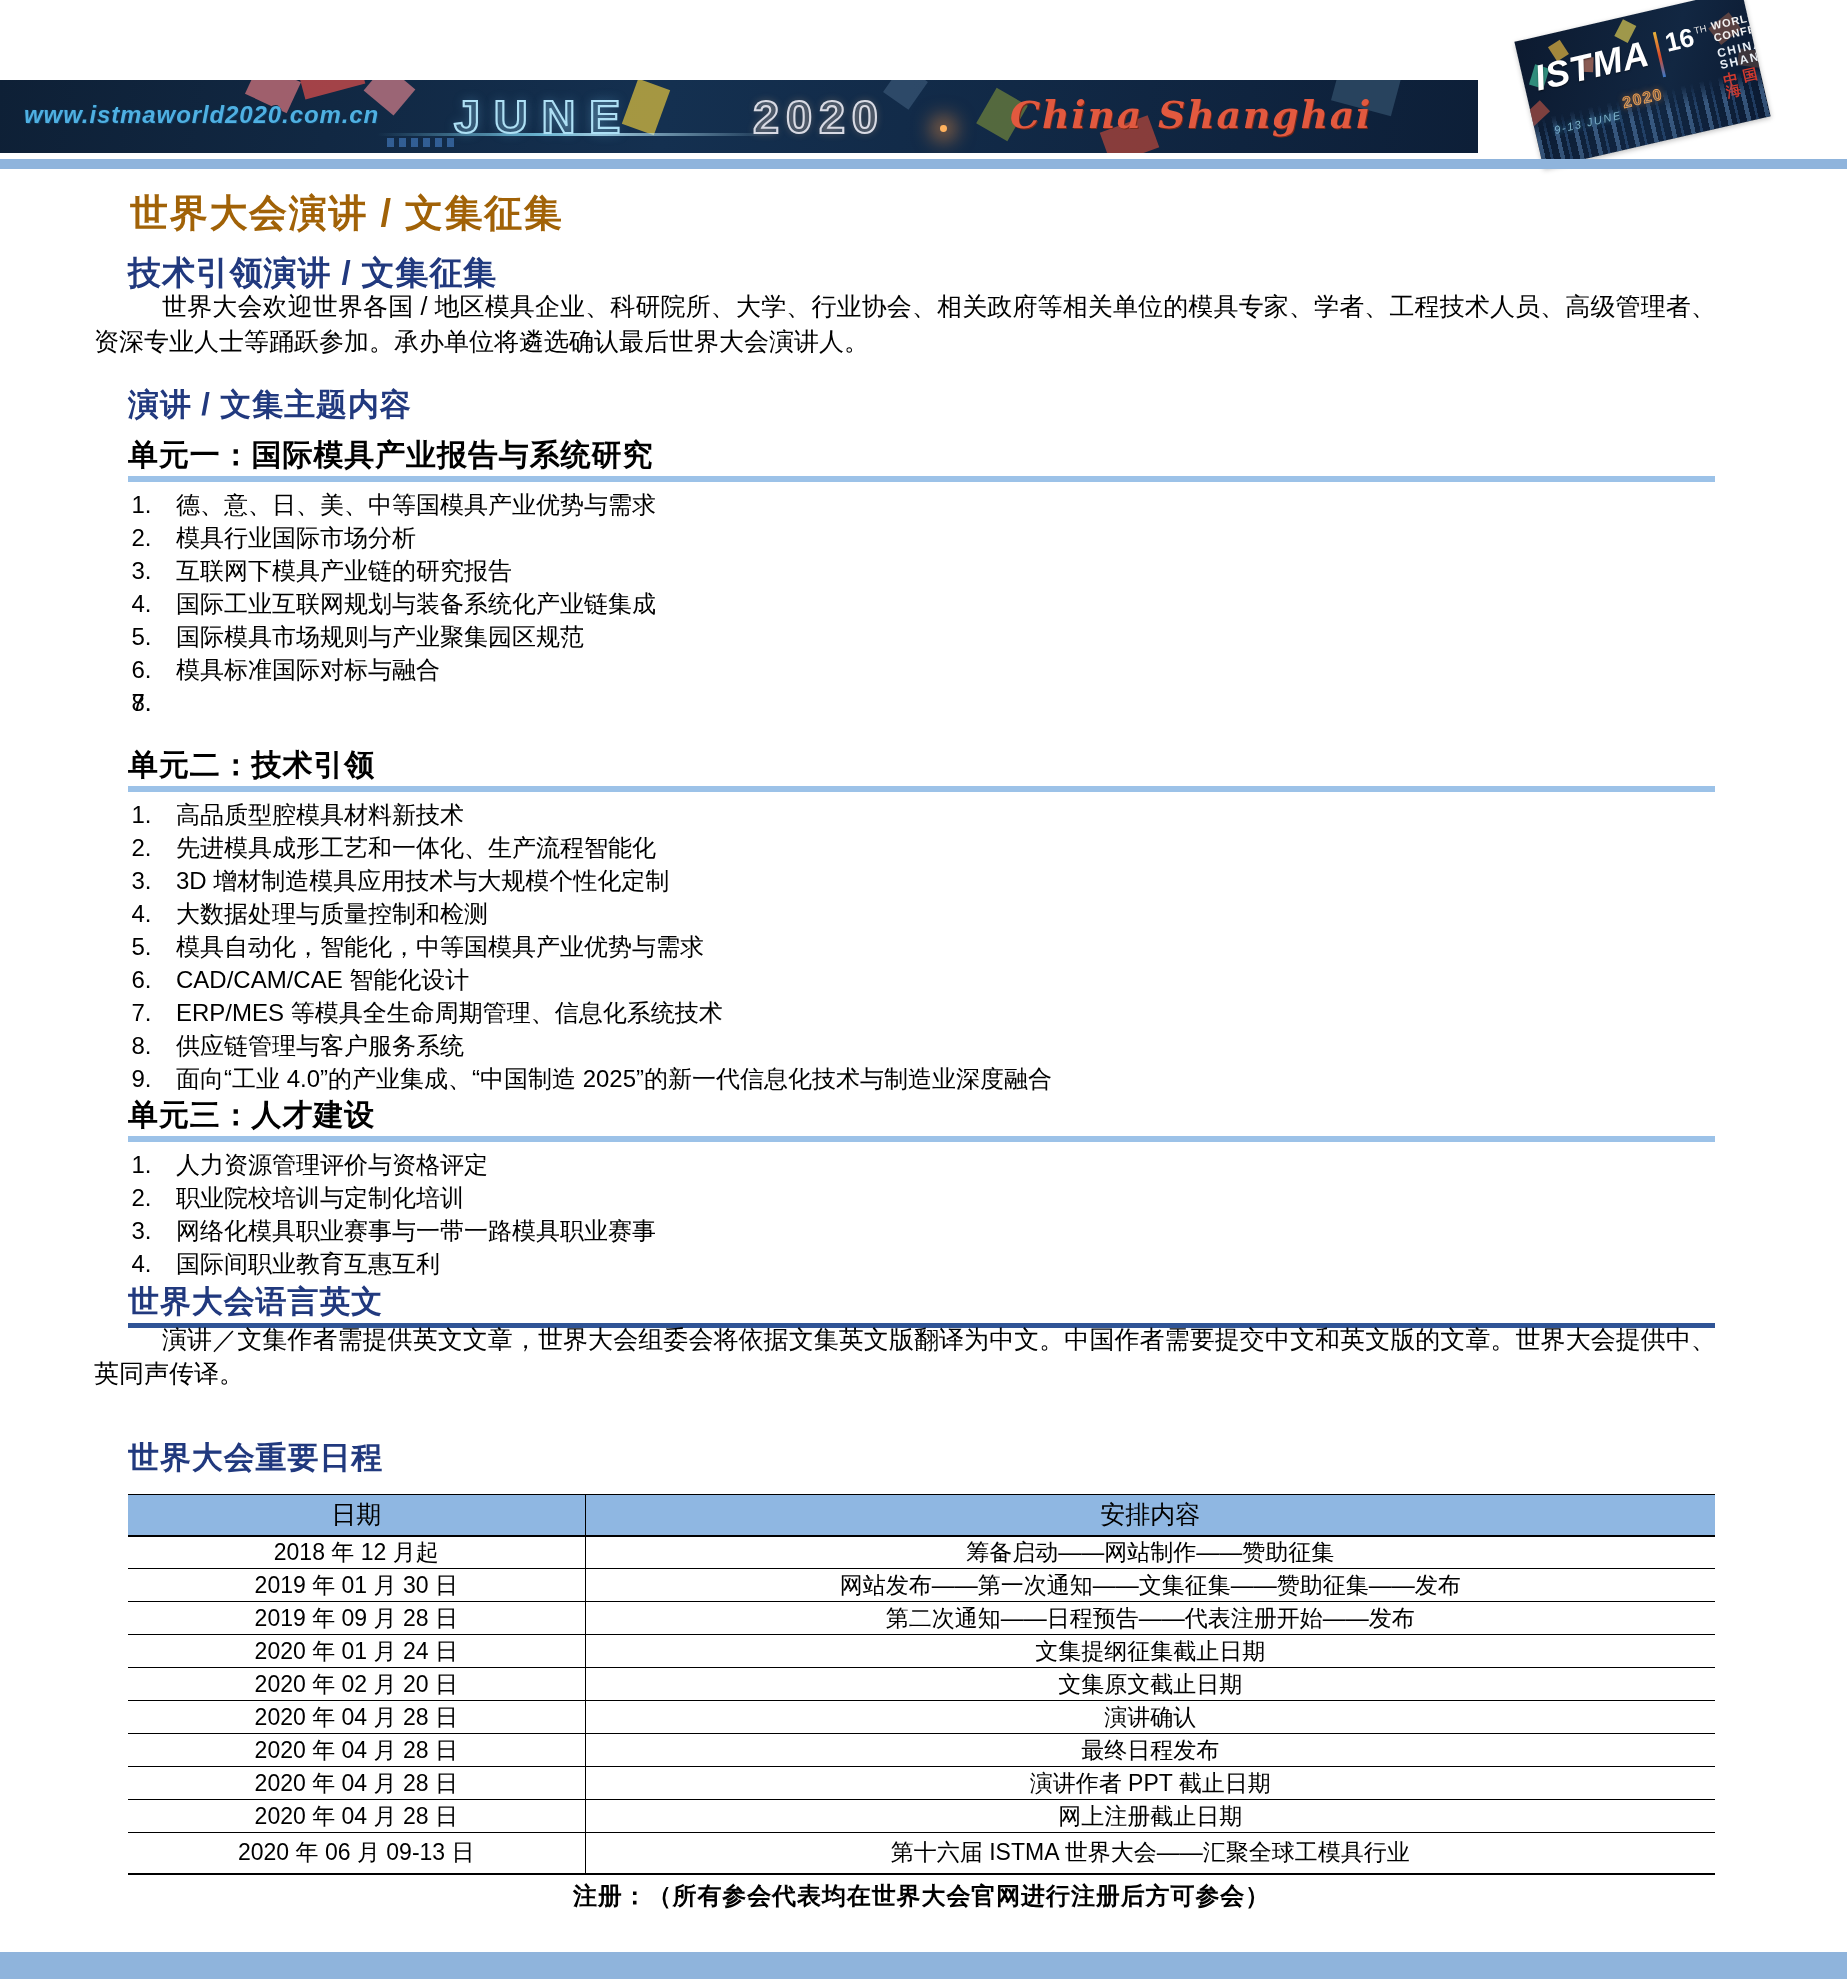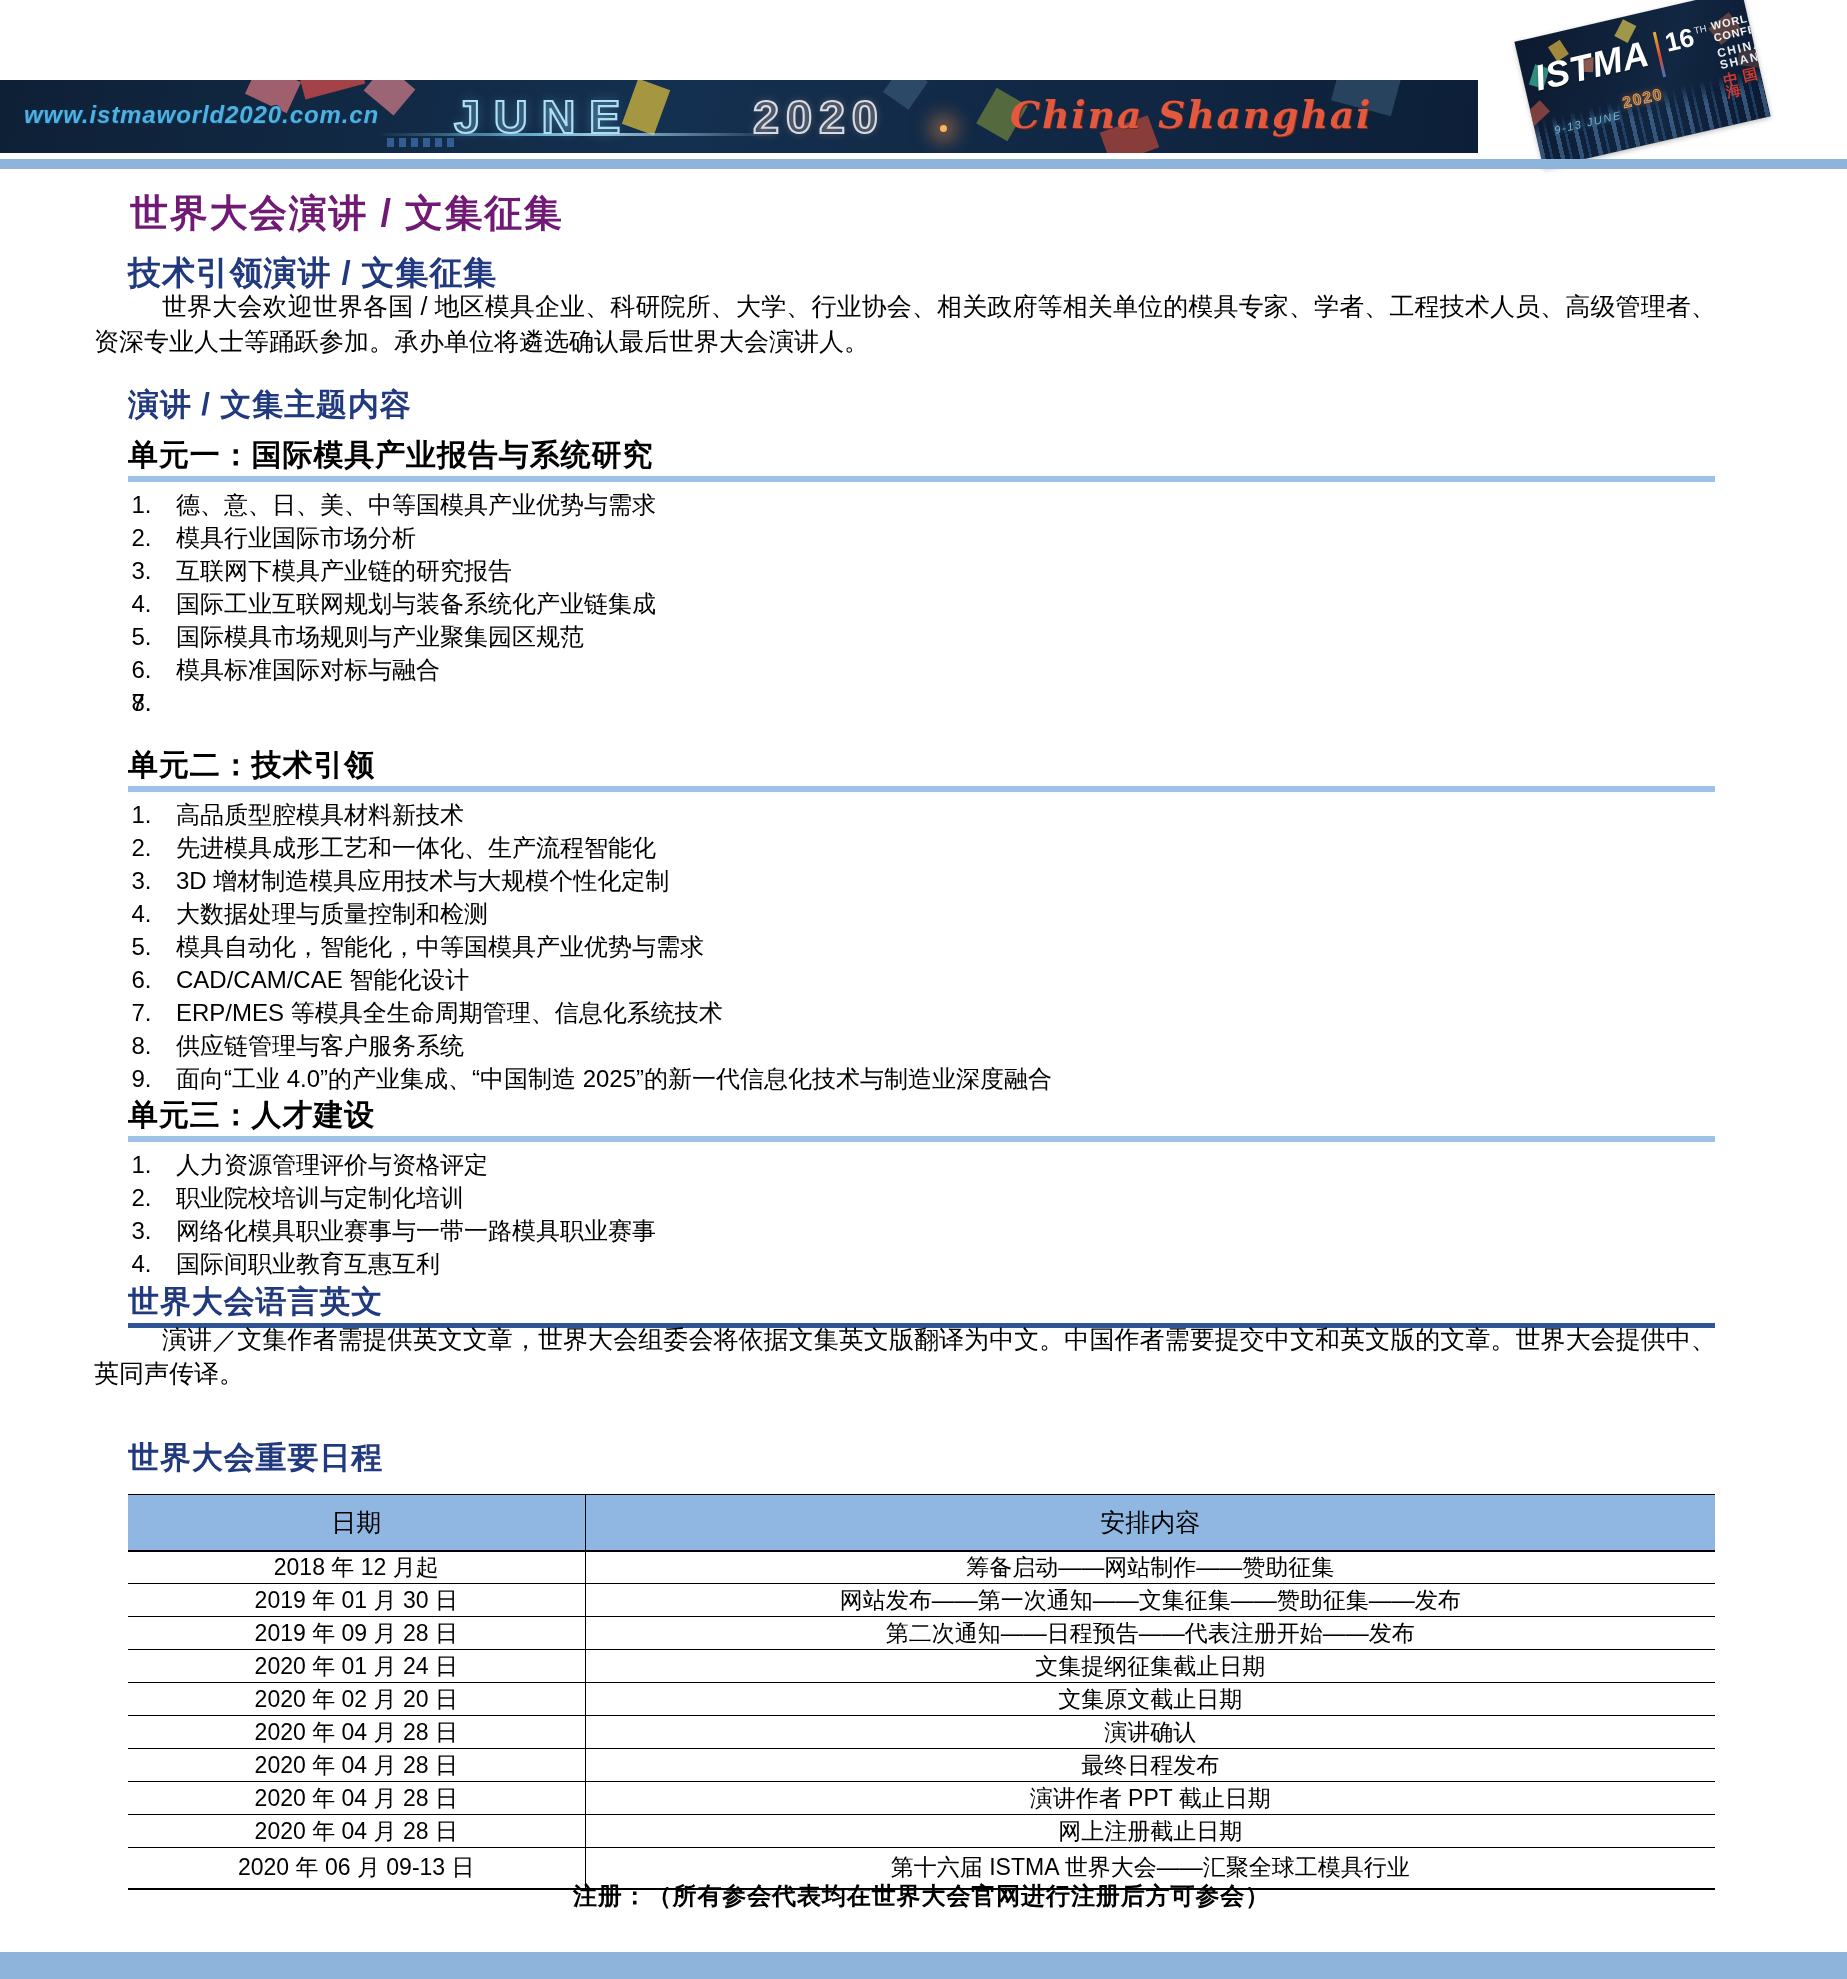--- a/index.html
+++ b/index.html
@@ -76,21 +76,21 @@
        repeating-linear-gradient(90deg, rgba(110,160,215,.55) 0 4.3px, transparent 4.3px 9.4px, rgba(70,120,180,.45) 9.4px 12px, transparent 12px 19px);
      -webkit-mask-image:linear-gradient(to top,#000 55%,transparent); 
      mask-image:linear-gradient(to top,#000 55%,transparent); }
 
   
   .bar { position:absolute; left:0; width:1847px; background:#8fb4dc; }
   .bar-top { top:159px; height:10.3px; }
   .bar-bottom { top:1952px; height:27px; }
 
   
-  .main-title { position:absolute; left:130px; top:188px; font-size:38px; font-weight:bold; color:#701a75; letter-spacing:1.7px; }
+  .main-title { position:absolute; left:130px; top:188px; font-size:38px; font-weight:bold; color:#a16207; letter-spacing:1.7px; }
   .h-blue { position:absolute; left:128px; font-weight:bold; color:#21397e; letter-spacing:0.9px; }
   .intro-h { top:251px; font-size:33px; }
   .topics-h { top:384px; font-size:31px; }
   .sched-h { top:1437px; font-size:31px; }
   .para { position:absolute; left:94px; width:1622px; font-size:25px; line-height:35px;
           color:#000; text-align:justify; text-indent:68px; }
   .intro-p { top:289px; }
   .lang-p { top:1325px; line-height:34px;font-family:Liberation Mono, monospace; }
 
   .unit { position:absolute; left:128px; width:1587px; }
@@ -104,21 +104,21 @@
   .lang-sec { position:absolute; left:128px; top:1284px; width:1587px; }
   .lang-h { font-size:31px; font-weight:bold; color:#21397e; line-height:36px;
             padding-bottom:2.6px; border-bottom:5.1px solid #2f5496; letter-spacing:0.9px; }
 
   
   .sched-table { position:absolute; left:128px; top:1494px; width:1587px;
                  border-collapse:collapse; table-layout:fixed; }
   .sched-table col.c-date { width:457px; }
   .sched-table th, .sched-table td { text-align:center; vertical-align:middle;
                  font-weight:normal; color:#000; border-bottom:1.7px solid #000; padding:0; }
-  .sched-table th { background:#8fb7e2; font-size:25px; height:56px; border-top:1.7px solid #000; border-bottom:2.6px solid #000; }
+  .sched-table th { background:#8fb7e2; font-size:25px; height:41px; border-top:1.7px solid #000; border-bottom:2.6px solid #000; }
   .sched-table td { font-size:23px; height:33px; }
   .sched-table th:first-child, .sched-table td:first-child { border-right:1.7px solid #000; }
   .sched-table tr.last td { height:41px; border-bottom:2.6px solid #000; }
 
   .footer-note { position:absolute; left:128px; top:1880px; width:1587px; text-align:center;
                  font-size:24px; font-weight:bold; color:#000; letter-spacing:0.9px; }
 </style>
 </head>
 <body>
 

